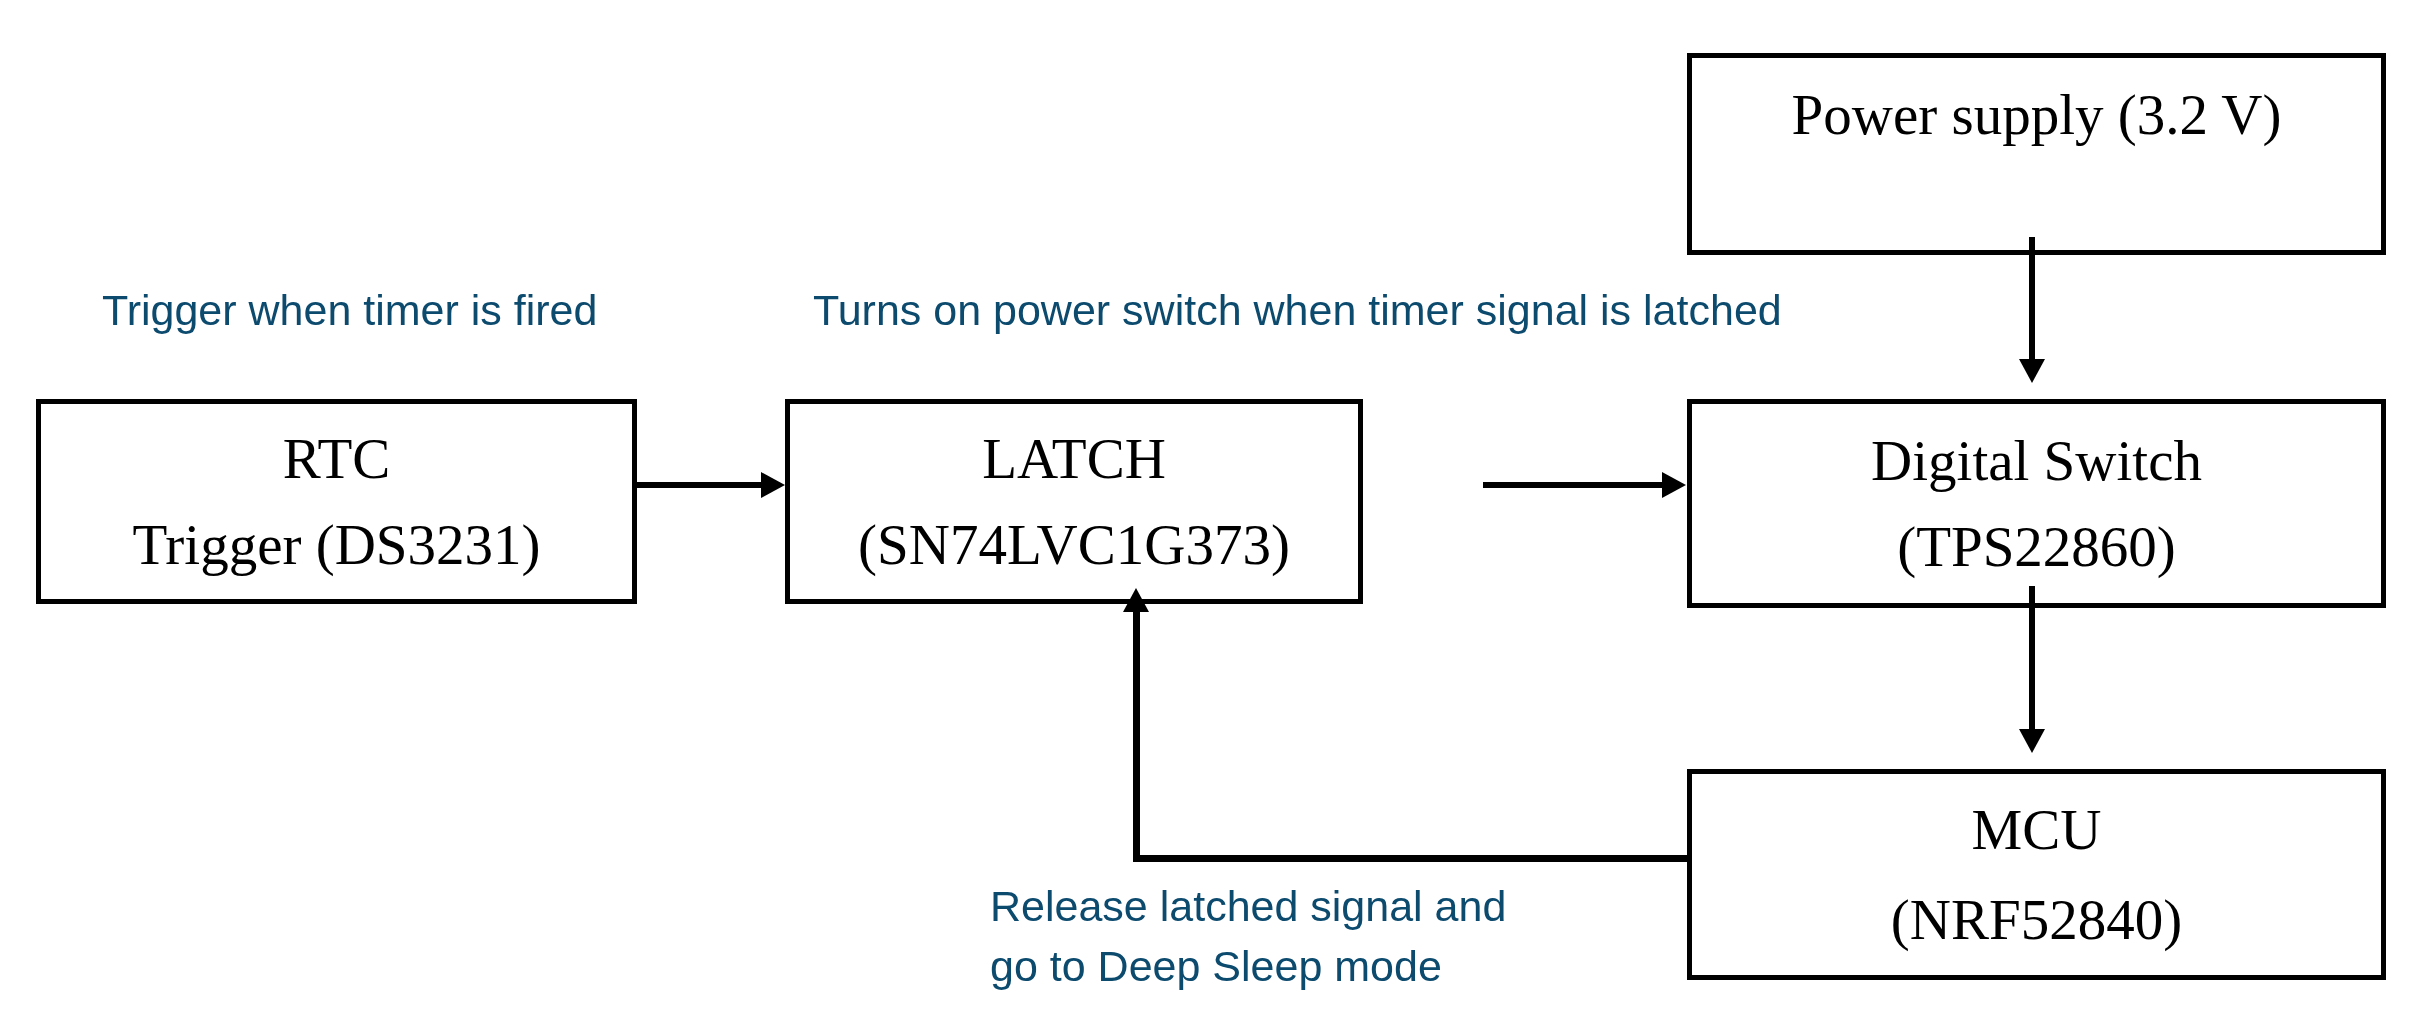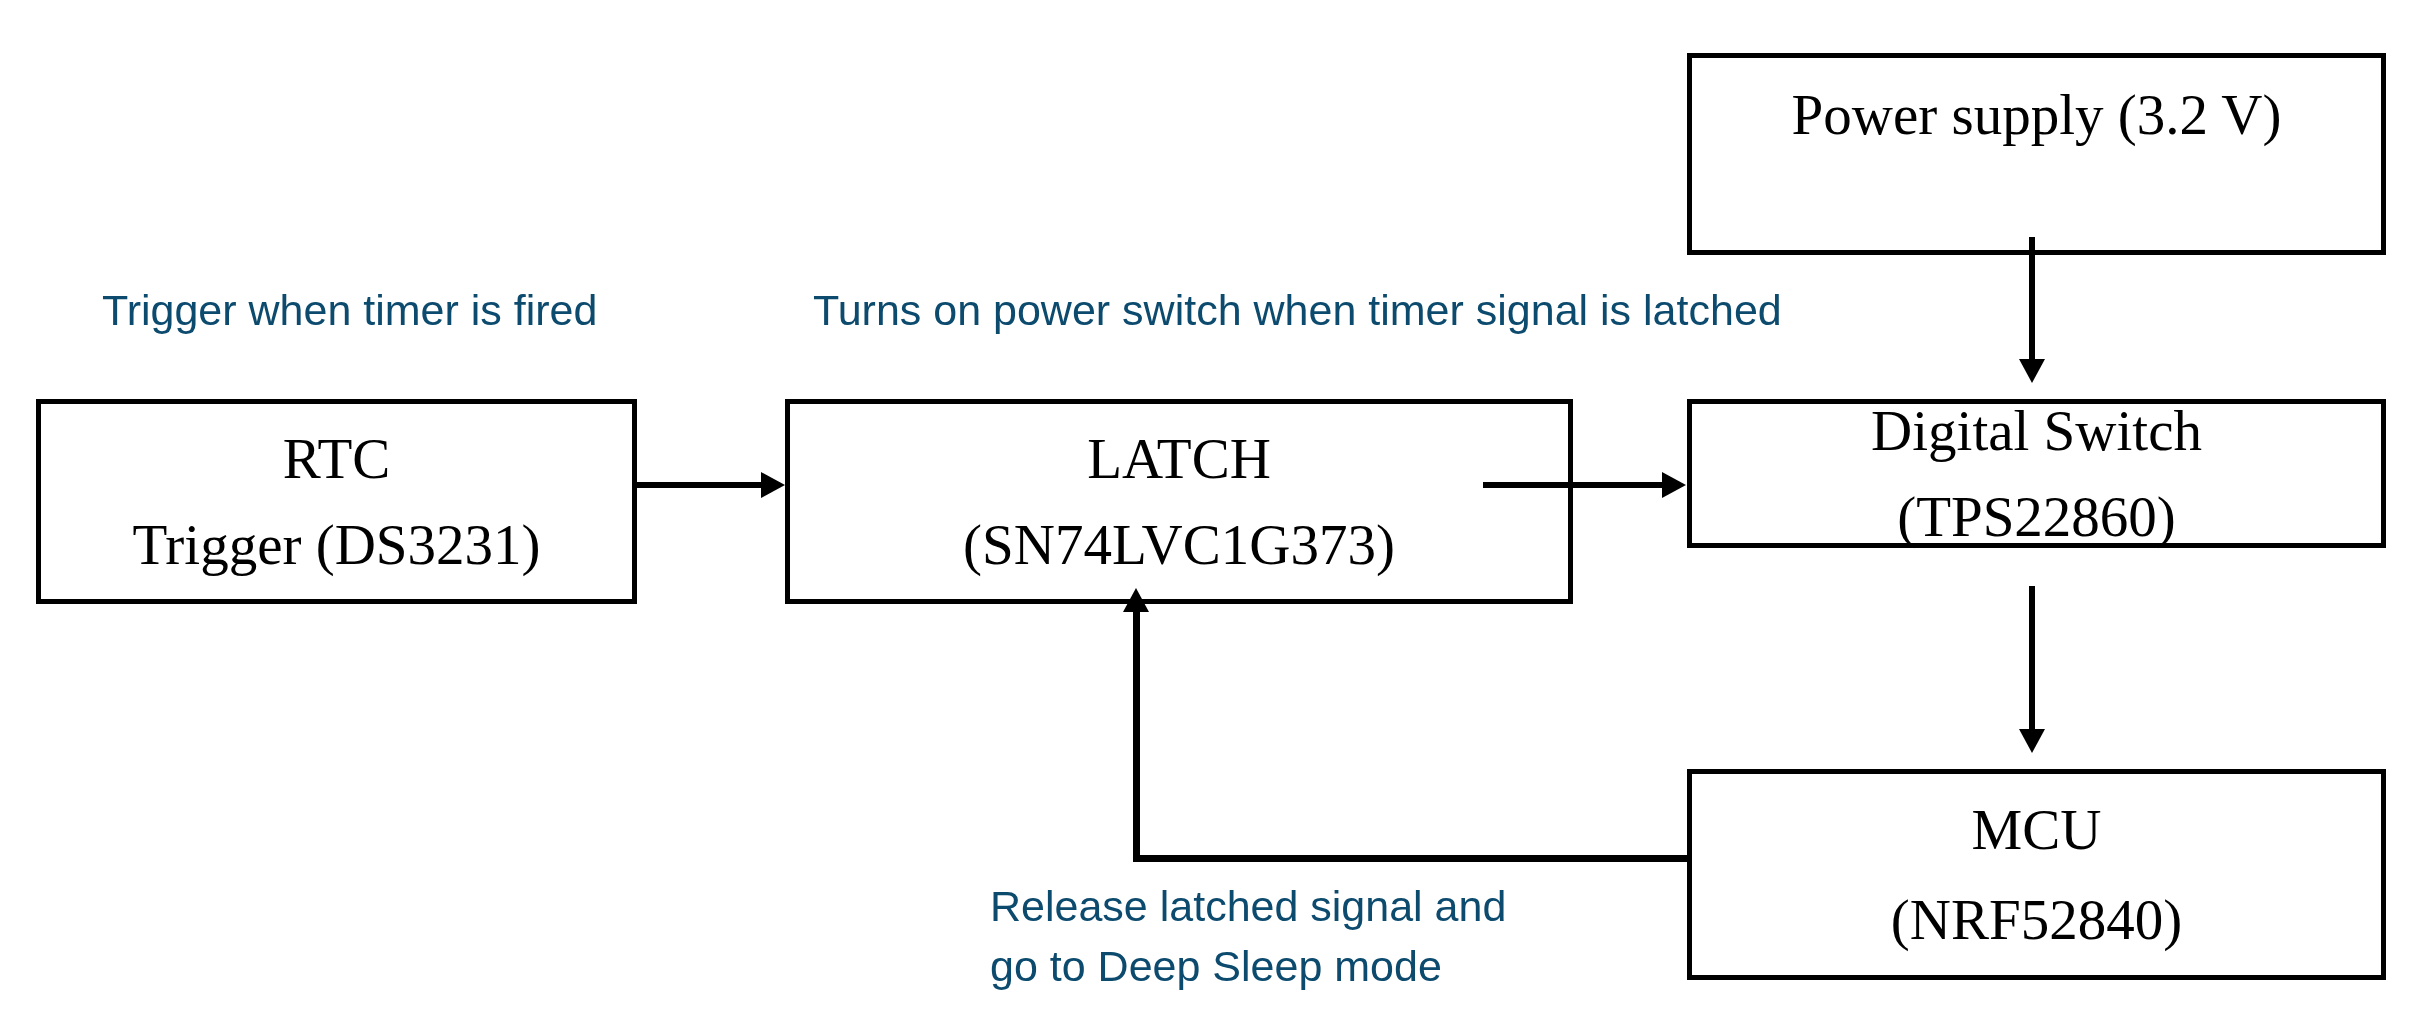--- a/index.html
+++ b/index.html
@@ -31,22 +31,22 @@
     line-height: 86px;
     white-space: nowrap;
     margin-top: 16px;
   }
   .box.top-align {
     justify-content: flex-start;
     padding-top: 14px;
   }
   #box-power-supply { left: 1687px; top: 37px;  width: 699px; height: 202px; }
   #box-rtc          { left: 36px;   top: 383px; width: 601px; height: 205px; }
-  #box-latch        { left: 785px;  top: 383px; width: 788px; height: 205px; }
-  #box-digital-switch { left: 1687px; top: 383px; width: 699px; height: 149px; }
+  #box-latch        { left: 785px;  top: 383px; width: 578px; height: 205px; }
+  #box-digital-switch { left: 1687px; top: 383px; width: 699px; height: 209px; }
   #box-mcu          { left: 1687px; top: 753px; width: 699px; height: 211px; line-height: 90px; }
 
   .annotation {
     position: absolute;
     font-family: "Liberation Sans", sans-serif;
     font-size: 43px;
     line-height: 52px;
     white-space: nowrap;
     color: #0c4a6e;
   }

